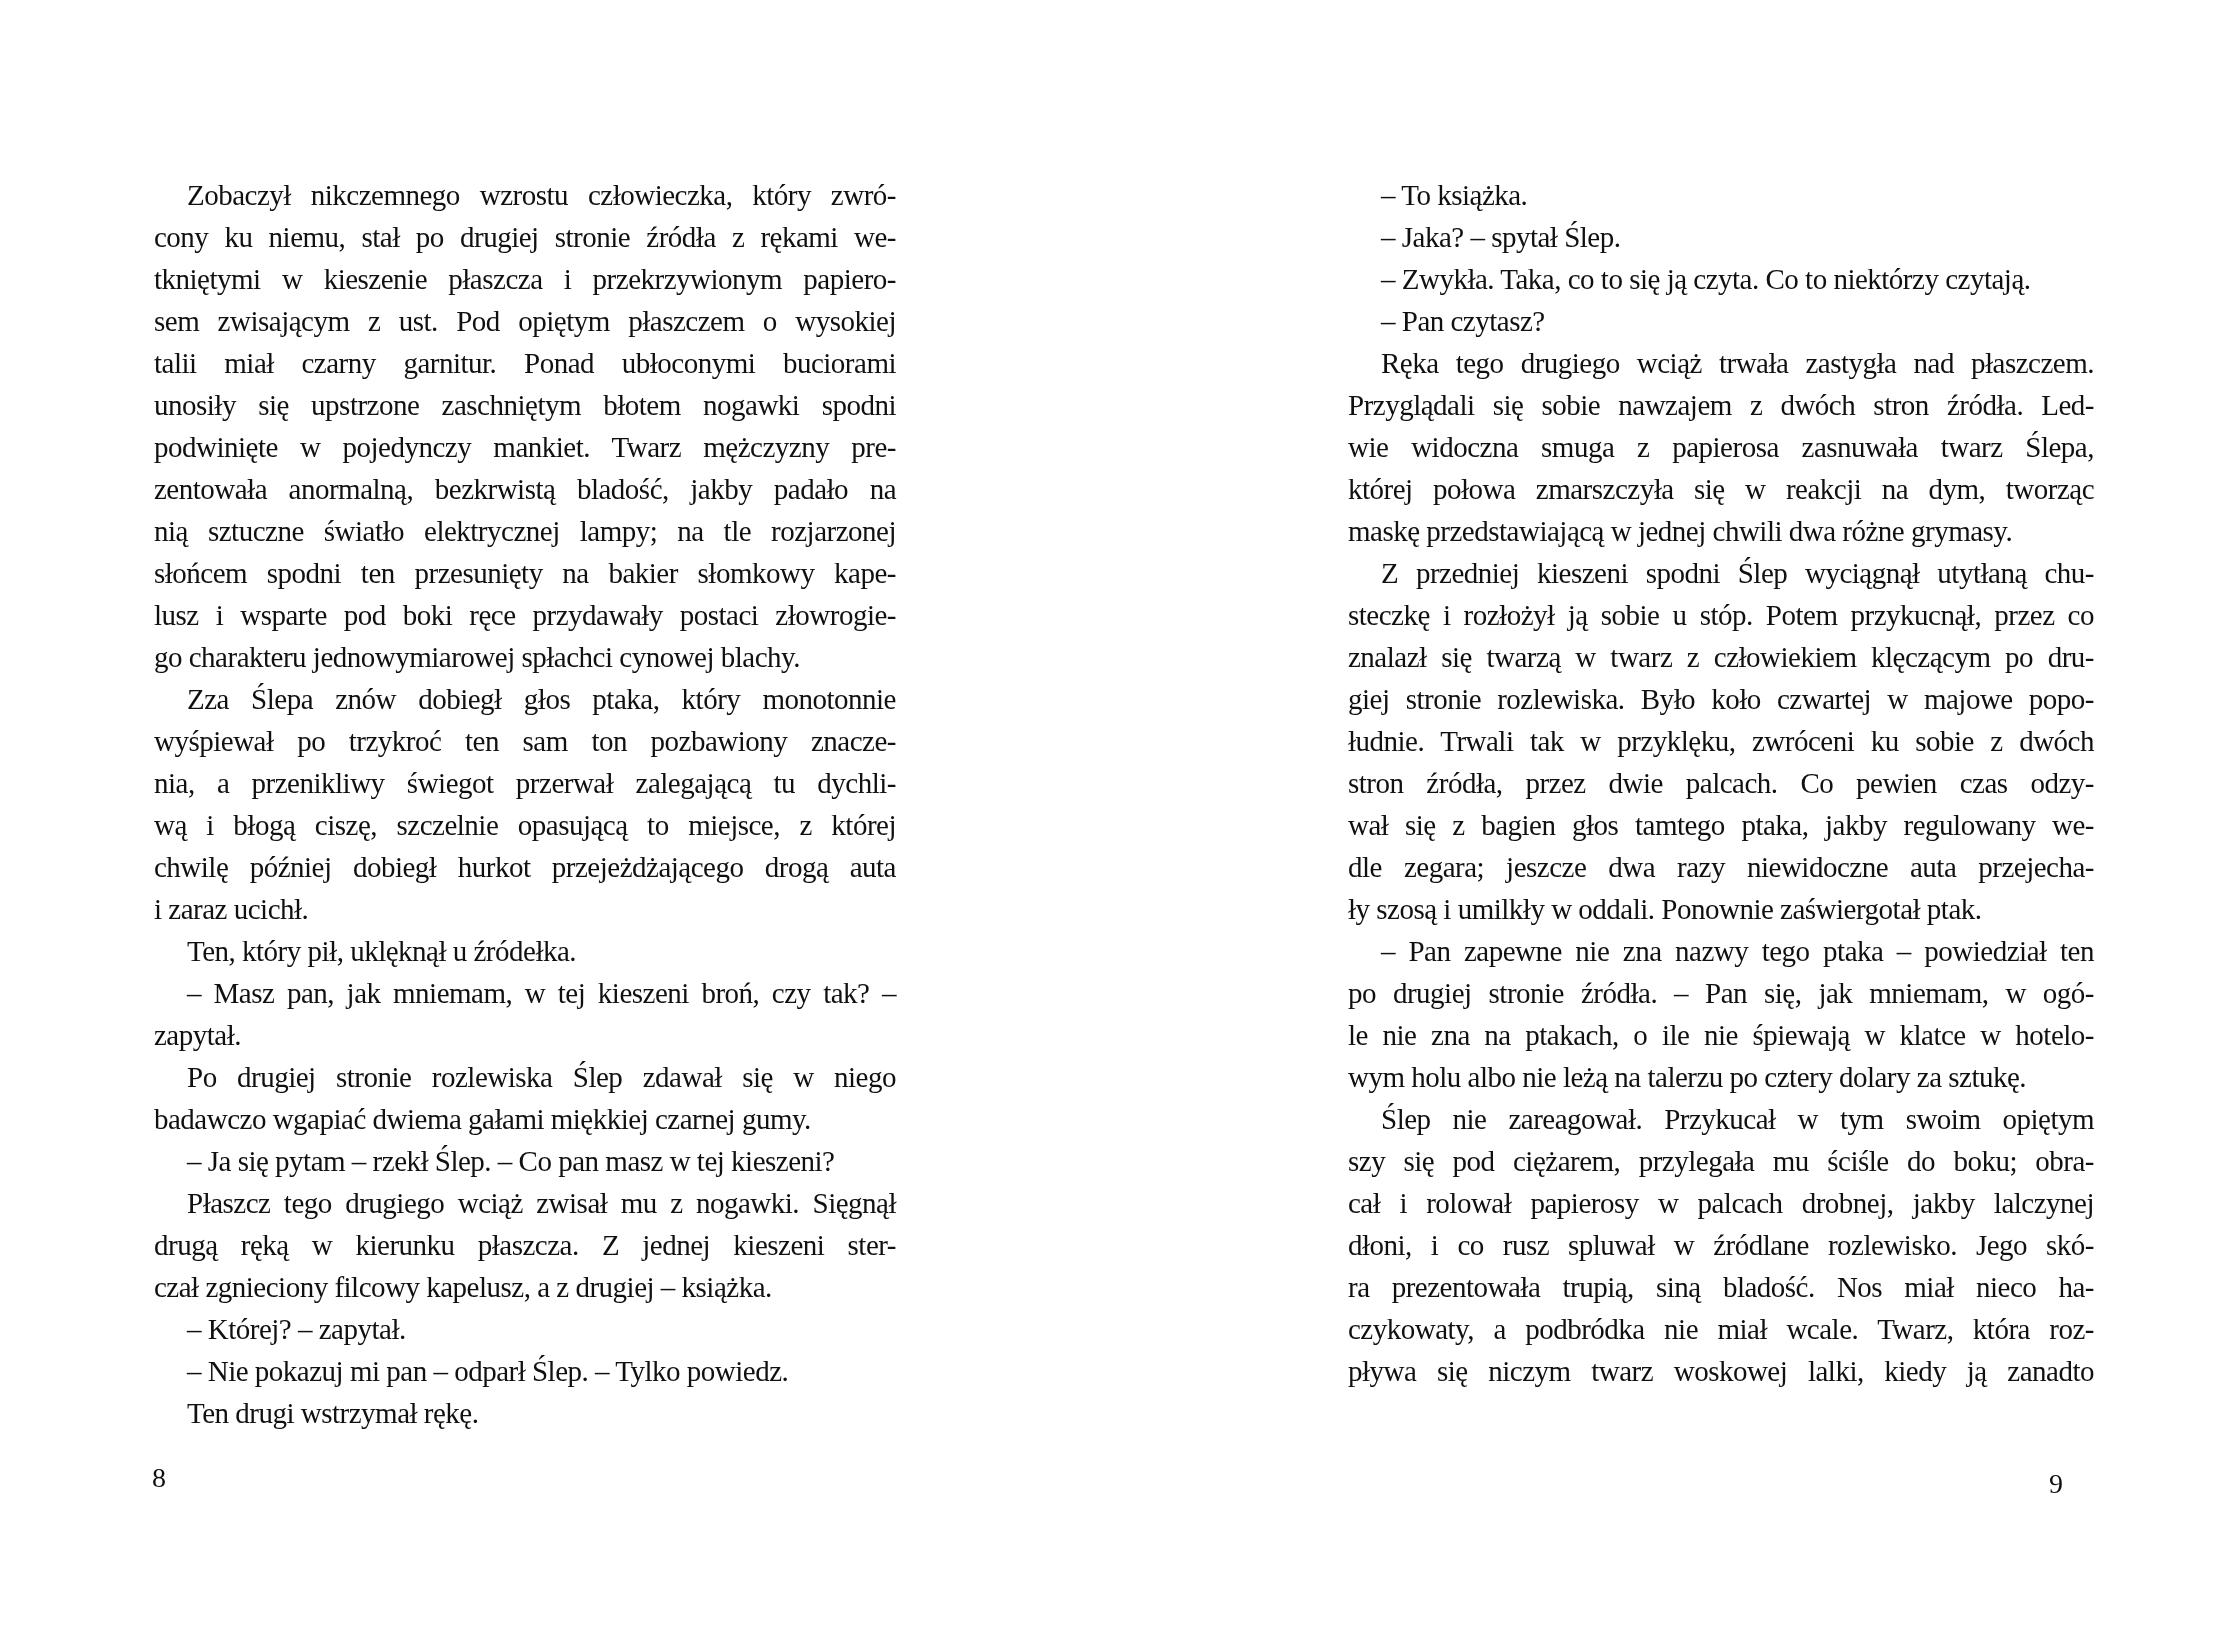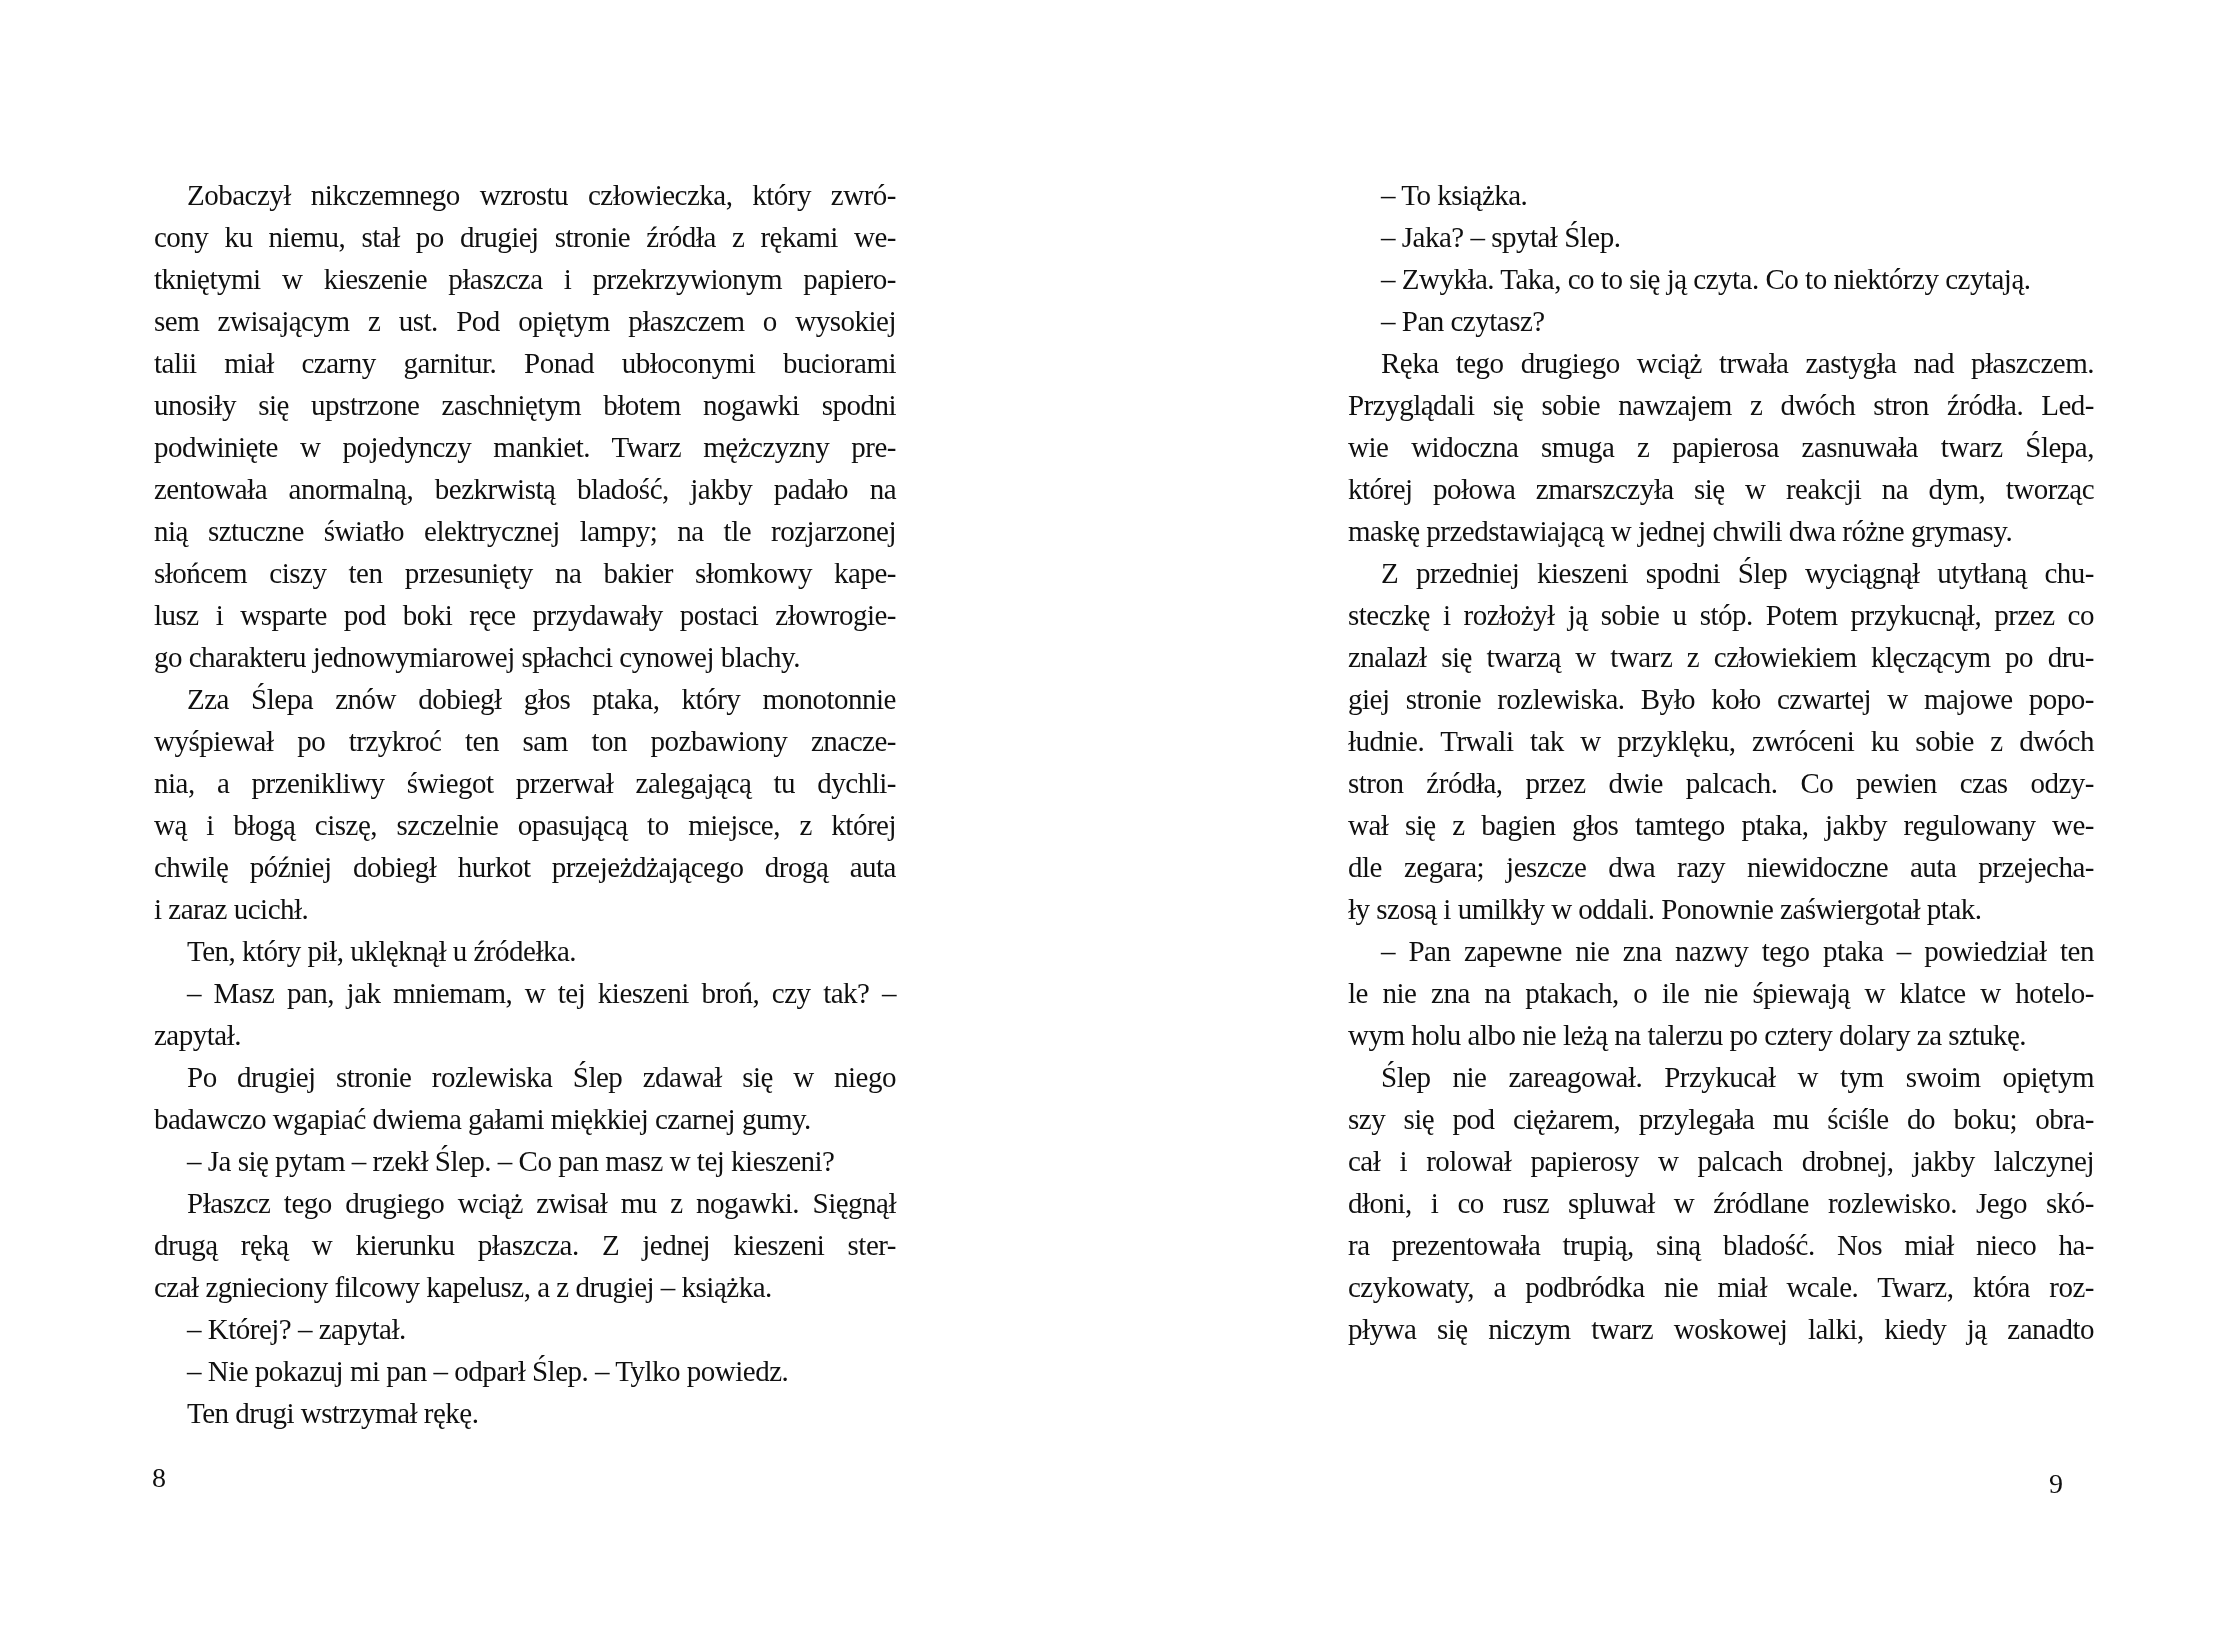--- a/index.html
+++ b/index.html
@@ -78,21 +78,21 @@
   <div class="textblock left">
       <div class="line indent just">Zobaczył nikczemnego wzrostu człowieczka, który zwró-</div>
       <div class="line just">cony ku niemu, stał po drugiej stronie źródła z rękami we-</div>
       <div class="line just">tkniętymi w kieszenie płaszcza i przekrzywionym papiero-</div>
       <div class="line just">sem zwisającym z ust. Pod opiętym płaszczem o wysokiej</div>
       <div class="line just">talii miał czarny garnitur. Ponad ubłoconymi buciorami</div>
       <div class="line just">unosiły się upstrzone zaschniętym błotem nogawki spodni</div>
       <div class="line just">podwinięte w pojedynczy mankiet. Twarz mężczyzny pre-</div>
       <div class="line just">zentowała anormalną, bezkrwistą bladość, jakby padało na</div>
       <div class="line just">nią sztuczne światło elektrycznej lampy; na tle rozjarzonej</div>
-      <div class="line just">słońcem ciszy ten przesunięty na bakier słomkowy kape-</div>
+      <div class="line just">słońcem spodni ten przesunięty na bakier słomkowy kape-</div>
       <div class="line just">lusz i wsparte pod boki ręce przydawały postaci złowrogie-</div>
       <div class="line">go charakteru jednowymiarowej spłachci cynowej blachy.</div>
       <div class="line indent just">Zza Ślepa znów dobiegł głos ptaka, który monotonnie</div>
       <div class="line just">wyśpiewał po trzykroć ten sam ton pozbawiony znacze-</div>
       <div class="line just">nia, a przenikliwy świegot przerwał zalegającą tu dychli-</div>
       <div class="line just">wą i błogą ciszę, szczelnie opasującą to miejsce, z której</div>
       <div class="line just">chwilę później dobiegł hurkot przejeżdżającego drogą auta</div>
       <div class="line">i zaraz ucichł.</div>
       <div class="line indent">Ten, który pił, uklęknął u źródełka.</div>
       <div class="line indent just">– Masz pan, jak mniemam, w tej kieszeni broń, czy tak? –</div>
@@ -123,20 +123,21 @@
       <div class="line indent just">Z przedniej kieszeni spodni Ślep wyciągnął utytłaną chu-</div>
       <div class="line just">steczkę i rozłożył ją sobie u stóp. Potem przykucnął, przez co</div>
       <div class="line just">znalazł się twarzą w twarz z człowiekiem klęczącym po dru-</div>
       <div class="line just">giej stronie rozlewiska. Było koło czwartej w majowe popo-</div>
       <div class="line just">łudnie. Trwali tak w przyklęku, zwróceni ku sobie z dwóch</div>
       <div class="line just">stron źródła, przez dwie palcach. Co pewien czas odzy-</div>
       <div class="line just">wał się z bagien głos tamtego ptaka, jakby regulowany we-</div>
       <div class="line just">dle zegara; jeszcze dwa razy niewidoczne auta przejecha-</div>
       <div class="line">ły szosą i umilkły w oddali. Ponownie zaświergotał ptak.</div>
       <div class="line indent just">– Pan zapewne nie zna nazwy tego ptaka – powiedział ten</div>
+      <div class="line just">po drugiej stronie źródła. – Pan się, jak mniemam, w ogó-</div>
       <div class="line just">le nie zna na ptakach, o ile nie śpiewają w klatce w hotelo-</div>
       <div class="line">wym holu albo nie leżą na talerzu po cztery dolary za sztukę.</div>
       <div class="line indent just">Ślep nie zareagował. Przykucał w tym swoim opiętym</div>
       <div class="line just">szy się pod ciężarem, przylegała mu ściśle do boku; obra-</div>
       <div class="line just">cał i rolował papierosy w palcach drobnej, jakby lalczynej</div>
       <div class="line just">dłoni, i co rusz spluwał w źródlane rozlewisko. Jego skó-</div>
       <div class="line just">ra prezentowała trupią, siną bladość. Nos miał nieco ha-</div>
       <div class="line just">czykowaty, a podbródka nie miał wcale. Twarz, która roz-</div>
       <div class="line just">pływa się niczym twarz woskowej lalki, kiedy ją zanadto</div>
     </div>

